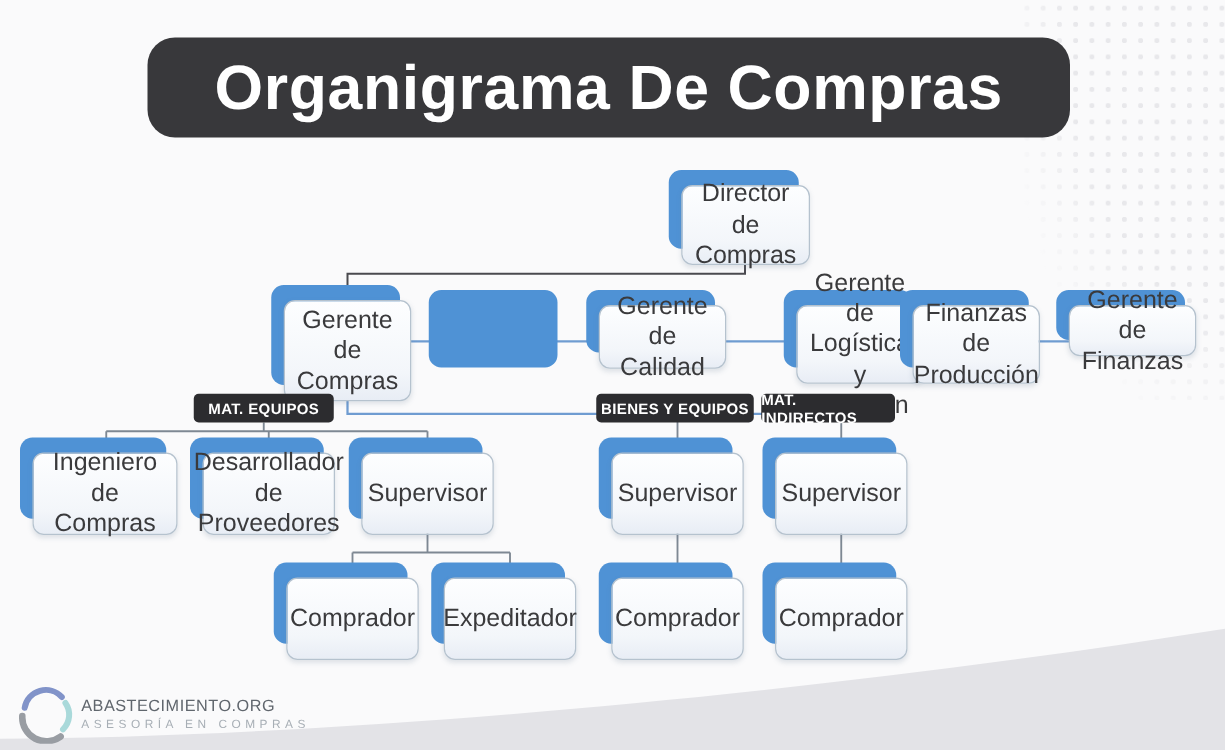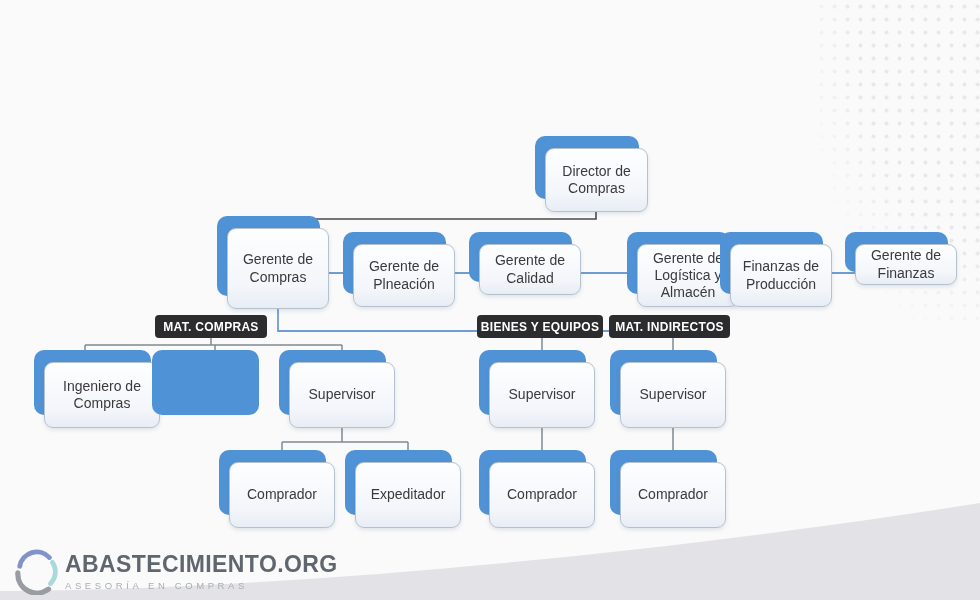--- a/index.html
+++ b/index.html
@@ -39,35 +39,35 @@
     position:absolute; left:0; top:0; right:9px; bottom:13px;
     background:var(--accent-blue,#4f92d5); border-radius:10px;
   }
   .node-front{
     position:absolute; left:10px; top:12px; right:0; bottom:0;
     background:linear-gradient(180deg,#fdfeff,#f3f6fa 72%,#e8edf5);
     border:1px solid #b5c2ce; border-radius:9px;
     box-shadow:0 2px 4px rgba(100,120,145,.18);
     display:flex; align-items:center; justify-content:center;
     text-align:center; padding:2px 4px; box-sizing:border-box;
-    color:#3a3a3c; font-size:14px; line-height:1.22;
+    color:#3a3a3c; font-size:20px; line-height:1.22;
   }
   
   .tag{
     position:absolute; height:23px; z-index:3;
     background:var(--tag-bg,#2c2c2f); color:#fff; border-radius:4px;
     display:flex; align-items:center; justify-content:center;
     font-size:12px; font-weight:bold; letter-spacing:.3px;
   }
   
   .logo{
     position:absolute; left:14px; top:547px; display:flex; align-items:center; gap:5px; z-index:6;
   }
   .logo-text{display:flex; flex-direction:column;}
-  .brand{color:#60666d; font-weight:bold; font-size:23px; letter-spacing:.4px;}
+  .brand{color:#60666d; font-weight:normal; font-size:13px; letter-spacing:.4px;}
   .tagline{color:#a7aeb5; font-size:9.5px; letter-spacing:3.6px; margin-top:2px;}
 </style>
 </head>
 <body>
 
 <div class="stage">
 
   <div class="dots"></div>
   <svg class="band" width="980" height="600" viewBox="0 0 980 600">
     <path d="M0,591 C250,590 620,560 980,503 L980,600 L0,600 Z" fill="#e3e3e7"></path>
@@ -92,61 +92,64 @@
 
     <path class="ln ln-gray" d="M342,424 V442"></path>
     <path class="ln ln-gray" d="M282,442 H408"></path>
     <path class="ln ln-gray" d="M282,442 V460"></path>
     <path class="ln ln-gray" d="M408,442 V460"></path>
 
     <path class="ln ln-gray" d="M542,424 V460"></path>
     <path class="ln ln-gray" d="M673,424 V460"></path>
   </svg>
 
+  <div class="banner">
+    <h1>Organigrama De Compras</h1>
+  </div>
 
   <div class="node" style="left:535px;top:136px;width:113px;height:76px">
     <div class="node-back"></div>
     <div class="node-front">Director de Compras</div>
   </div>
 
-  <div class="node" style="left:217px;top:216px;width:112px;height:93px">
+  <div class="node" style="left:217px;top:228px;width:112px;height:93px">
     <div class="node-back"></div>
     <div class="node-front">Gerente de Compras</div>
   </div>
   <div class="node" style="left:343px;top:232px;width:112px;height:75px">
     <div class="node-back"></div>
-    <div class="node-front">Gerente de Plneación</div>
   </div>
   <div class="node" style="left:469px;top:232px;width:112px;height:63px">
     <div class="node-back"></div>
     <div class="node-front">Gerente de Calidad</div>
   </div>
   <div class="node" style="left:627px;top:232px;width:112px;height:75px">
     <div class="node-back"></div>
     <div class="node-front">Gerente de Logística y Almacén</div>
   </div>
   <div class="node" style="left:720px;top:232px;width:112px;height:75px">
     <div class="node-back"></div>
     <div class="node-front">Finanzas de Producción</div>
   </div>
   <div class="node" style="left:845px;top:232px;width:112px;height:53px">
     <div class="node-back"></div>
     <div class="node-front">Gerente de Finanzas</div>
   </div>
 
-  <div class="tag" style="left:155px;top:315px;width:112px">MAT. COMPRAS</div>
+  <div class="tag" style="left:155px;top:315px;width:112px">MAT. EQUIPOS</div>
   <div class="tag" style="left:477px;top:315px;width:126px">BIENES Y EQUIPOS</div>
-  <div class="tag" style="left:609px;top:315px;width:121px">MAT. INDIRECTOS</div>
+  <div class="tag" style="left:609px;top:315px;width:107px">MAT. INDIRECTOS</div>
 
-  <div class="node" style="left:34px;top:350px;width:126px;height:78px">
+  <div class="node" style="left:16px;top:350px;width:126px;height:78px">
     <div class="node-back"></div>
     <div class="node-front">Ingeniero de Compras</div>
   </div>
   <div class="node" style="left:152px;top:350px;width:116px;height:78px">
     <div class="node-back"></div>
+    <div class="node-front">Desarrollador de Proveedores</div>
   </div>
   <div class="node" style="left:279px;top:350px;width:116px;height:78px">
     <div class="node-back"></div>
     <div class="node-front">Supervisor</div>
   </div>
   <div class="node" style="left:479px;top:350px;width:116px;height:78px">
     <div class="node-back"></div>
     <div class="node-front">Supervisor</div>
   </div>
   <div class="node" style="left:610px;top:350px;width:116px;height:78px">

